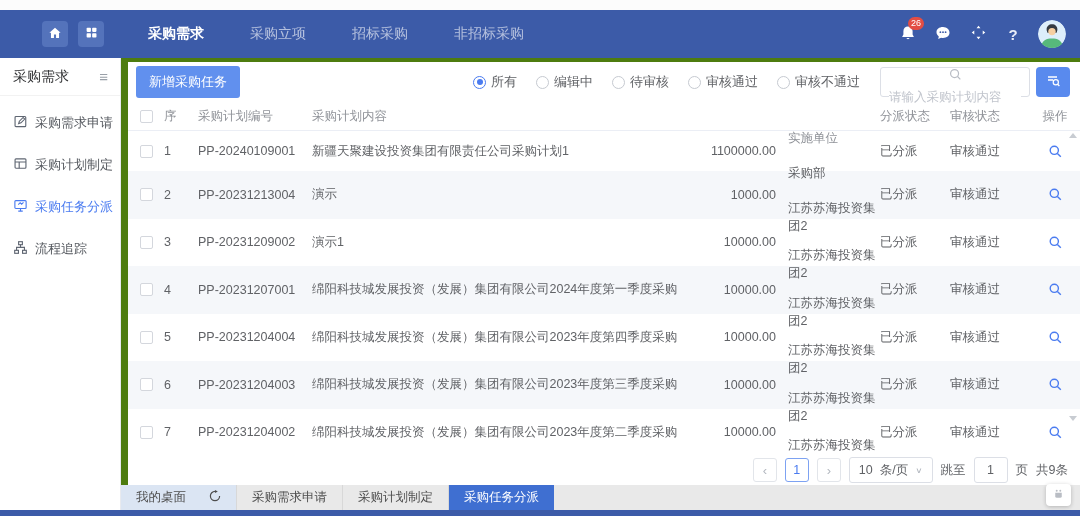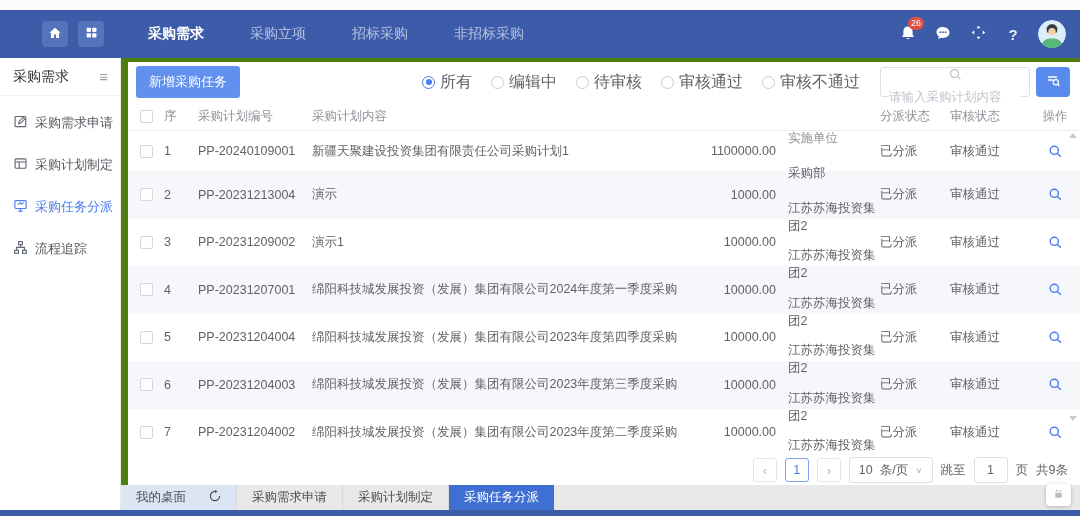--- a/index.html
+++ b/index.html
@@ -35,21 +35,21 @@
   .menu-item { display:flex; align-items:center; gap:7px; padding:12px 4px 12px 13px; color:#55595f; cursor:pointer; font-size:13px; white-space:nowrap; }
   .menu-item.active { color:#4a7bf0; }
   .menu-item svg { flex:none; }
 
   
   .main { position:absolute; top:58px; left:121px; width:959px; height:427px; background:#4d7c0f; }
   .panel { position:absolute; top:4px; left:7px; right:0; bottom:0; background:#fff; display:flex; flex-direction:column; }
 
   .toolbar { height:40px; display:flex; align-items:center; padding:0 10px 0 8px; flex:none; }
   .btn-primary { background:#6190ee; color:#fff; font-size:13px; padding:7px 13px; border-radius:3px; border:none; cursor:pointer; font-family:inherit; white-space:nowrap; }
-  .filters { margin-left:auto; display:flex; align-items:center; gap:19px; font-size:16px; color:#606266; white-space:nowrap; }
+  .filters { margin-left:auto; display:flex; align-items:center; gap:19px; font-size:13px; color:#606266; white-space:nowrap; }
   .radio { display:flex; align-items:center; gap:5px; cursor:pointer; }
   .radio-circle { width:13px; height:13px; border-radius:50%; border:1px solid #c6cad1; background:#fff; position:relative; flex:none; }
   .radio.selected .radio-circle { border-color:#4a7bf0; }
   .radio.selected .radio-circle:after { content:""; position:absolute; left:2.5px; top:2.5px; width:6px; height:6px; border-radius:50%; background:#4a7bf0; }
   .search-box { margin-left:20px; width:150px; height:30px; border:1px solid #dcdfe6; border-radius:3px; display:flex; align-items:center; gap:6px; padding:0 8px; background:#fff;flex-direction:column; }
   .search-box input { border:none; outline:none; width:100%; font-size:12.5px; font-family:inherit; color:#606266; }
   .search-box input::placeholder { color:#c0c4cc; }
   .search-btn { margin-left:6px; width:34px; height:30px; background:#598aee; border:none; border-radius:4px; display:flex; align-items:center; justify-content:center; cursor:pointer; flex:none; }
 
   

